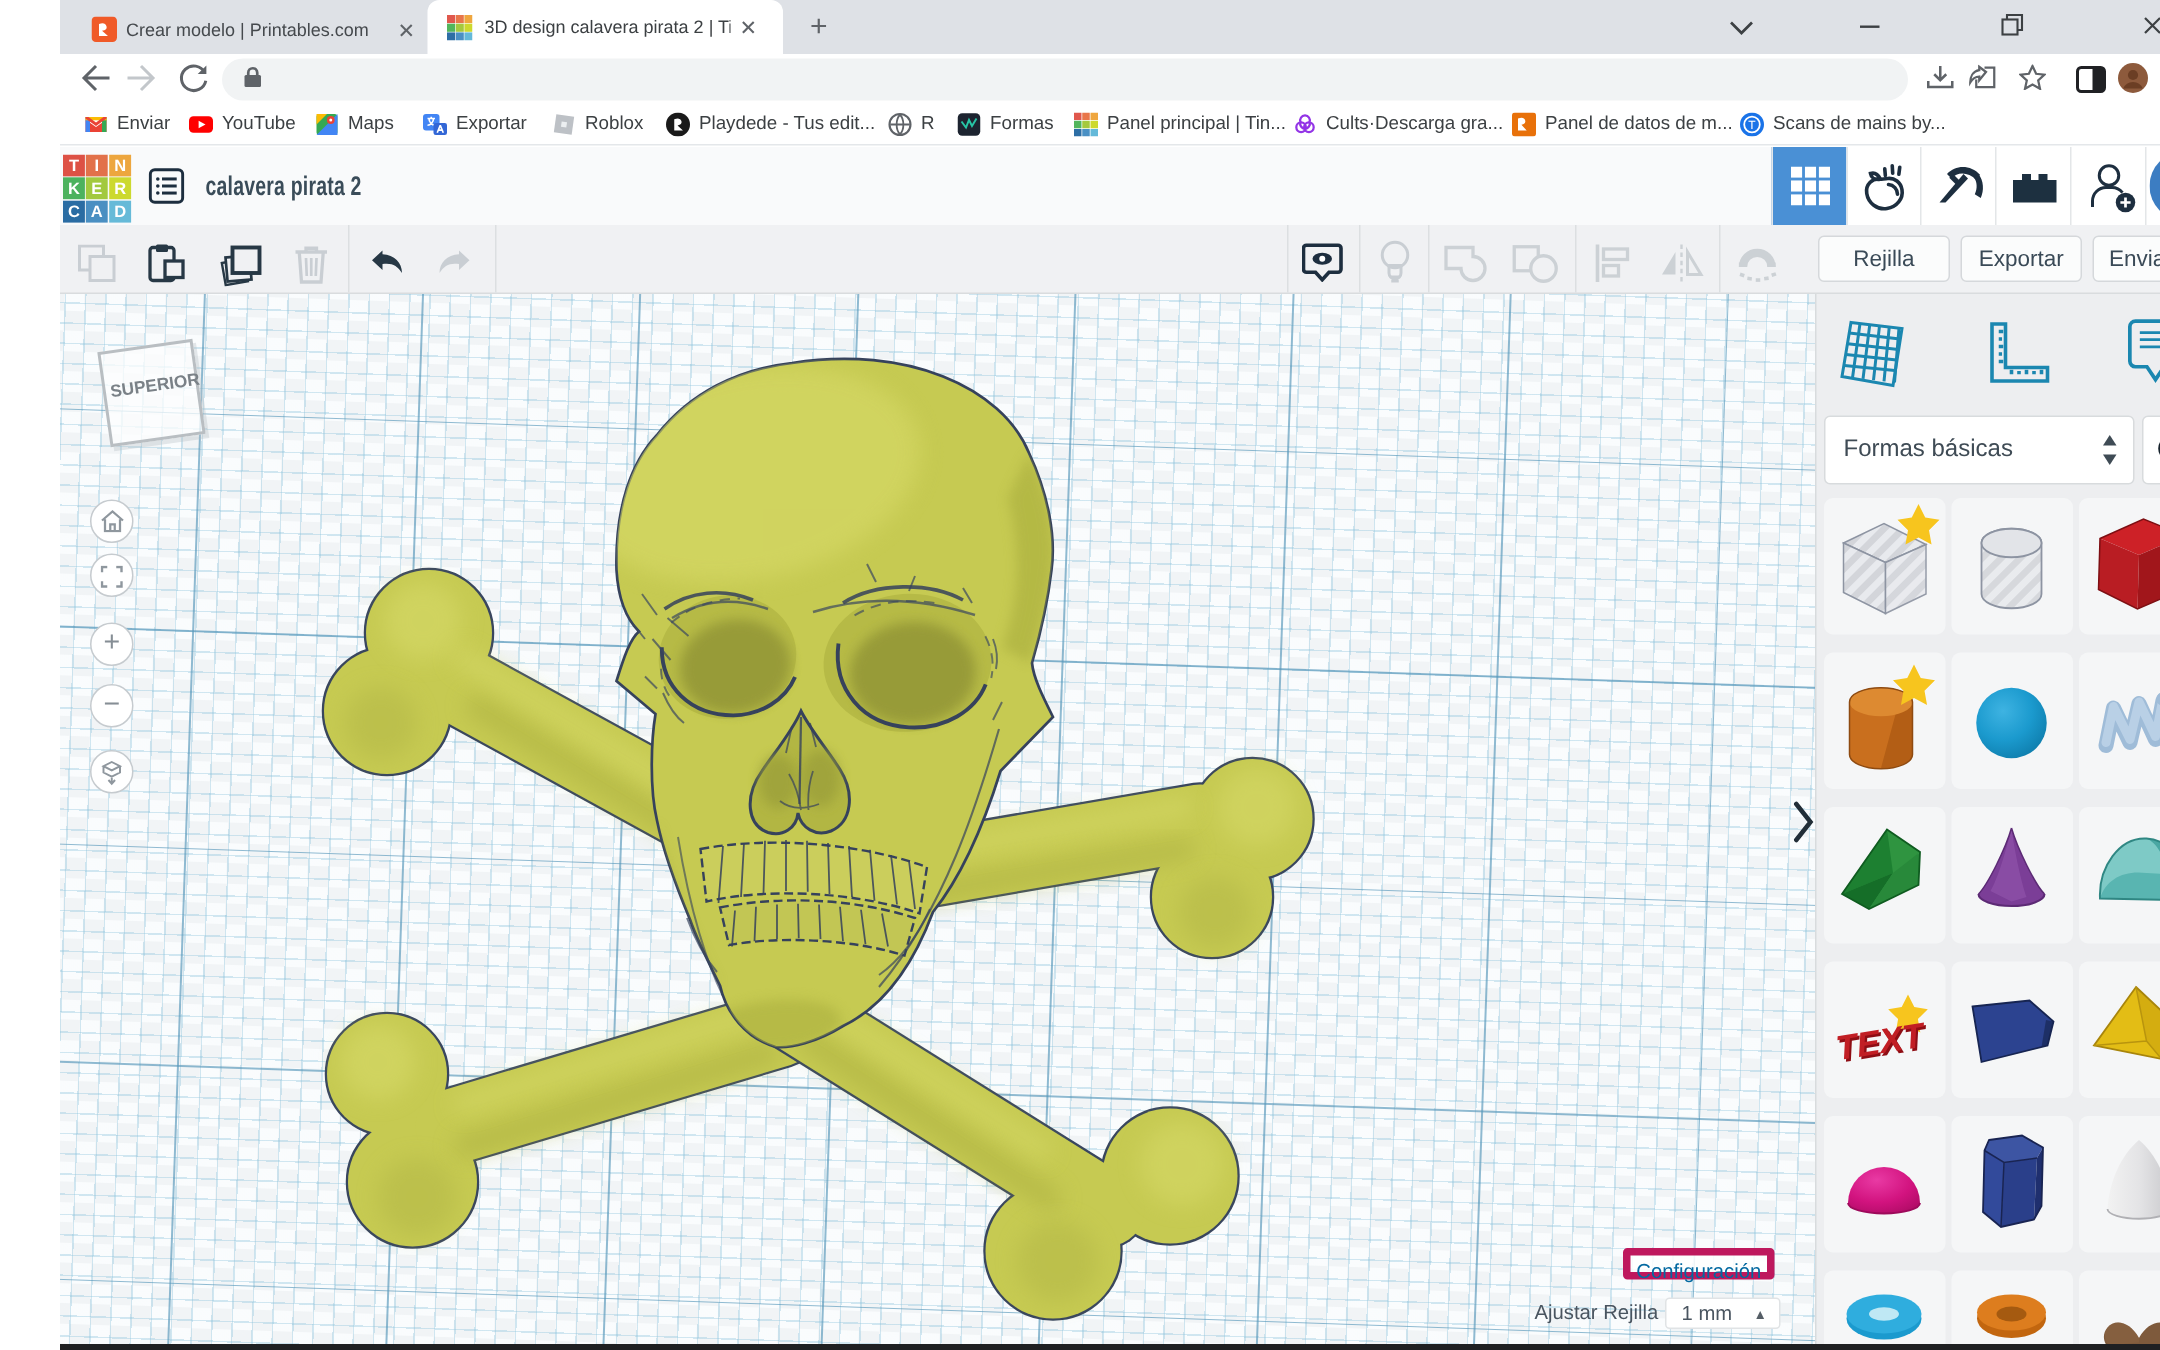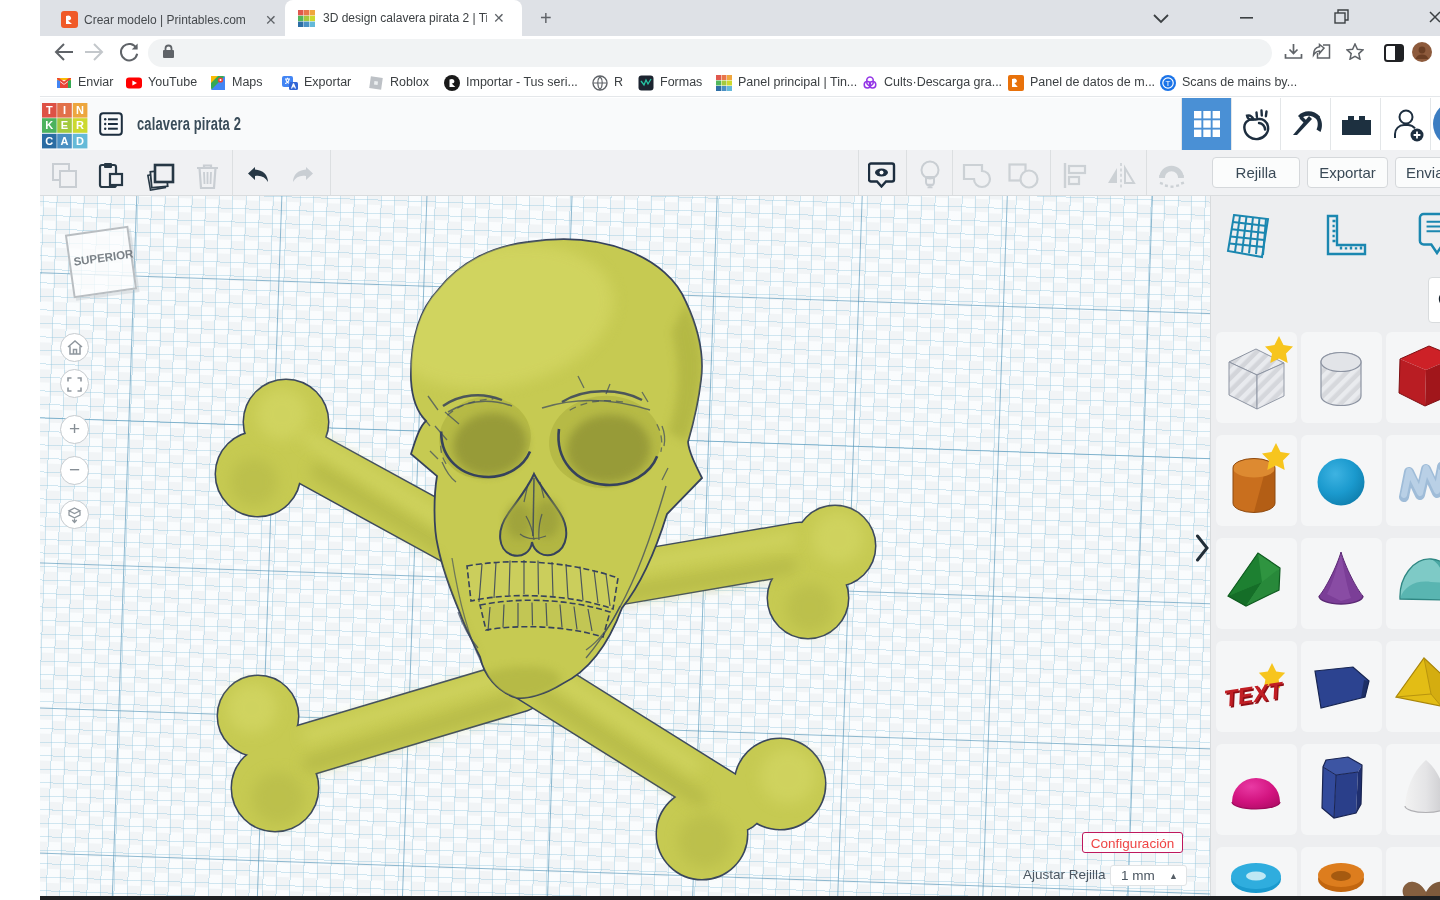--- a/index.html
+++ b/index.html
@@ -155,21 +155,21 @@
           <rect x="7" y="7" width="9" height="8" rx="1.5" fill="#3367d6"></rect>
           <path d="M11.5 8.5 l2 5 M11.5 8.5 l-2 5 M10.3 11.7 h2.4" stroke="#fff" stroke-width="1.1" fill="none"></path>
         </svg><span style="margin-left:22px">Exportar</span></div>
     <div class="bm" style="left:328px"><svg class="bmi" viewBox="0 0 16 16">
           <rect x="2" y="2" width="12" height="12" fill="#bdc1c6" transform="rotate(8 8 8)"></rect>
           <rect x="6.2" y="6.2" width="3.6" height="3.6" fill="#eceff1" transform="rotate(8 8 8)"></rect>
         </svg><span style="margin-left:22px">Roblox</span></div>
     <div class="bm" style="left:404px"><svg class="bmi" viewBox="0 0 16 16">
           <circle cx="8" cy="8" r="8" fill="#1a1a1a"></circle>
           <path d="M5.5 12 V4.5 q4-1.5 4.8 1.2 q0.6 2.5-2.6 2.9 l3.6 3.4 z" fill="#fff"></path>
-        </svg><span style="margin-left:22px">Importar - Tus seri...</span></div>
+        </svg><span style="margin-left:22px">Playdede - Tus edit...</span></div>
     <div class="bm" style="left:552px"><svg class="bmi" viewBox="0 0 16 16">
           <circle cx="8" cy="8" r="7" fill="none" stroke="#5f6368" stroke-width="1.4"></circle>
           <path d="M1.5 8 h13 M8 1.5 c-3 3-3 10 0 13 M8 1.5 c3 3 3 10 0 13" stroke="#5f6368" stroke-width="1.2" fill="none"></path>
         </svg><span style="margin-left:22px">R</span></div>
     <div class="bm" style="left:598px"><svg class="bmi" viewBox="0 0 16 16">
           <rect x="0.5" y="0.5" width="15" height="15" rx="3" fill="#1d2430"></rect>
           <path d="M3 6 l3 4 2-5 2 4 3-5" stroke="#27c5a5" stroke-width="1.3" fill="none"></path>
         </svg><span style="margin-left:22px">Formas</span></div>
     <div class="bm" style="left:676px"><svg class="bmi" viewBox="0 0 16 16">
           <rect x="0" y="0" width="5" height="5" fill="#e0584d"></rect>
@@ -490,21 +490,21 @@
         </svg></div>
     <div class="navcircle" style="top:173px"><svg style="margin-top:7px" width="15" height="15" viewBox="0 0 15 15">
           <path d="M1 4.5 V1 h3.5 M10.5 1 H14 v3.5 M14 10.5 V14 h-3.5 M4.5 14 H1 v-3.5" fill="none" stroke="#8f979e" stroke-width="1.6"></path>
         </svg></div>
     <div class="navcircle" style="top:219px;font-size:19px;line-height:26px;color:#868e95">+</div>
     <div class="navcircle" style="top:260px;font-size:19px;line-height:25px;color:#868e95">−</div>
     <div class="navcircle" style="top:304px"><svg style="margin-top:6px" width="17" height="17" viewBox="0 0 17 17">
           <path d="M8.5 1 L14 3.8 L8.5 6.6 L3 3.8 z M3 3.8 V8 l5.5 2.8 L14 8 V3.8" fill="none" stroke="#8f979e" stroke-width="1.3"></path>
           <path d="M8.5 11.5 v3 M6.3 13 l2.2 2.5 2.2-2.5" fill="none" stroke="#8f979e" stroke-width="1.3"></path>
         </svg></div>
-    <div class="abs" style="left:1042px;top:636px;width:101px;height:21px;background:rgba(255,255,255,0.85);border:1px solid #be185d;border-radius:3px;font-size:13.5px;color:#ef4444;text-align:center;line-height:21px">Configuración</div>
+    <div class="abs" style="left:1042px;top:636px;width:101px;height:21px;background:rgba(255,255,255,0.85);border:5px solid #be185d;border-radius:3px;font-size:13.5px;color:#0369a1;text-align:center;line-height:21px">Configuración</div>
     <div class="abs" style="left:983px;top:671px;font-size:13.5px;color:#4a5560">Ajustar Rejilla</div>
     <div class="abs" style="left:1070px;top:669px;width:77px;height:21px;background:#fff;border:1px solid #e0e3e5;border-radius:3px;font-size:13.5px;color:#4a5560;padding-left:10px;line-height:20px">1 mm<span style="position:absolute;right:8px;top:0px;font-size:9px;color:#555e66">▲</span></div>
   </div>
   <div id="panel" class="abs">
     <svg class="abs" style="left:15px;top:17px" width="44" height="46" viewBox="0 0 44 46">
         <g fill="none" stroke="#1b87b0" stroke-width="2">
           <path d="M8 2 L42 6 L36 44 L2 38 z"></path>
           <path d="M14 2.7 L9 38.8 M20.5 3.4 L16 39.6 M27 4.2 L23 40.4 M33.5 5 L30 41.2 M40 5.8 L37 42"></path>
           <path d="M7 9 L40.5 13 M5.8 16.2 L39.5 20 M4.7 23.4 L38.4 27 M3.6 30.6 L37.3 34"></path>
         </g>
@@ -512,20 +512,24 @@
     <svg class="abs" style="left:114px;top:18px" width="42" height="44" viewBox="0 0 42 44">
         <g fill="none" stroke="#1b87b0" stroke-width="2.4">
           <path d="M3 2 h9 V31 h28 v9 H3 z"></path>
           <path d="M7.5 7 h3 M7.5 12 h2.2 M7.5 17 h3 M7.5 22 h2.2 M7.5 27 h3 M16 35.5 v-3 M21 35.5 v-2.2 M26 35.5 v-3 M31 35.5 v-2.2 M36 35.5 v-3"></path>
         </g>
       </svg>
     <svg class="abs" style="left:207px;top:16px" width="38" height="46" viewBox="0 0 40 48">
         <path d="M6 2 h28 a4 4 0 0 1 4 4 v24 a4 4 0 0 1-4 4 h-8 l-6 9 -6-9 H6 a4 4 0 0 1-4-4 V6 a4 4 0 0 1 4-4z" fill="none" stroke="#1b87b0" stroke-width="2.6"></path>
         <path d="M9 10 h22 M9 15 h22 M9 20 h16" stroke="#1b87b0" stroke-width="2"></path>
       </svg>
+    <div id="dropdown">Formas básicas<svg class="abs" style="right:10px;top:12px" width="11" height="20">
+          <path d="M5.5 0 L10 7 H1 z" fill="#3f4b55"></path>
+          <path d="M5.5 20 L1 13 h9 z" fill="#3f4b55"></path>
+        </svg></div>
     <div id="searchbtn">
         <svg class="abs" style="left:9px;top:12px" width="22" height="22" viewBox="0 0 22 22">
           <circle cx="9" cy="9" r="7" fill="none" stroke="#16222c" stroke-width="2.4"></circle>
           <path d="M14.5 14.5 L20 20" stroke="#16222c" stroke-width="2.6"></path>
         </svg>
       </div>
     <div id="tiles">
       <div class="tile" style="left:5px;top:136px"><svg width="81" height="91" viewBox="0 0 81 91">
         <defs>
               <pattern id="st1" width="9" height="9" patternTransform="rotate(45)" patternUnits="userSpaceOnUse">

